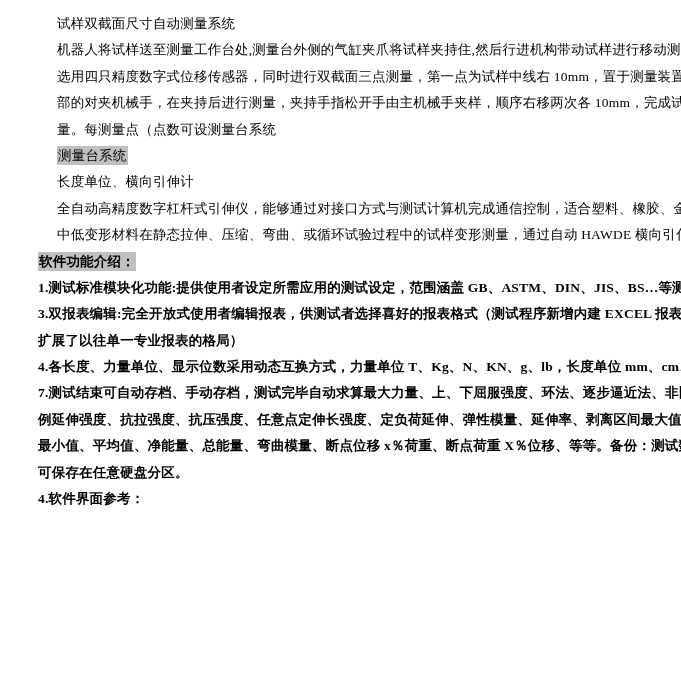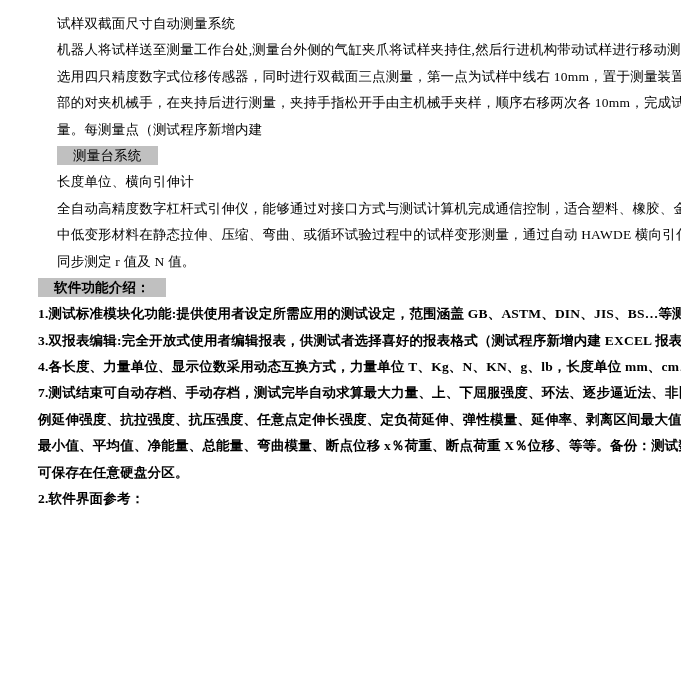--- a/index.html
+++ b/index.html
@@ -27,39 +27,39 @@
     line-height: 26.4px;
     height: 26.4px;
     white-space: pre;
     color: var(--fg);
     letter-spacing: 0.2px;
   }
   .line.indented { padding-left: 57px; }
   .line.margin-left { padding-left: 38px; font-weight: bold; }
   .hl {
     background: var(--hl);
-    padding: 2px 16px;
+    padding: 2px 1px;
   }
 </style>
 </head>
 <body>
 
 <div class="page">
     <div class="line indented"><span>试样双截面尺寸自动测量系统</span></div>
     <div class="line indented"><span>机器人将试样送至测量工作台处,测量台外侧的气缸夹爪将试样夹持住,然后行进机构带动试样进行移动测量。</span></div>
     <div class="line indented"><span>选用四只精度数字式位移传感器，同时进行双截面三点测量，第一点为试样中线右 10mm，置于测量装置箱内</span></div>
     <div class="line indented"><span>部的对夹机械手，在夹持后进行测量，夹持手指松开手由主机械手夹样，顺序右移两次各 10mm，完成试样测</span></div>
-    <div class="line indented"><span>量。每测量点（测试程序新增内建</span></div>
+    <div class="line indented"><span>量。每测量点（点数可设测量台系统</span></div>
     <div class="line indented"><span class="hl">测量台系统</span></div>
     <div class="line indented"><span>长度单位、横向引伸计</span></div>
     <div class="line indented"><span>全自动高精度数字杠杆式引伸仪，能够通过对接口方式与测试计算机完成通信控制，适合塑料、橡胶、金属等</span></div>
     <div class="line indented"><span>中低变形材料在静态拉伸、压缩、弯曲、或循环试验过程中的试样变形测量，通过自动 HAWDE 横向引伸计，可</span></div>
-    <div class="line indented"><span>同步测定 r 值及 N 值。</span></div>
     <div class="line margin-left"><span class="hl">软件功能介绍：</span></div>
     <div class="line margin-left"><span>1.测试标准模块化功能:提供使用者设定所需应用的测试设定，范围涵盖 GB、ASTM、DIN、JIS、BS…等测试标准</span></div>
     <div class="line margin-left"><span>3.双报表编辑:完全开放式使用者编辑报表，供测试者选择喜好的报表格式（测试程序新增内建 EXCEL 报表功能</span></div>
+    <div class="line margin-left"><span>扩展了以往单一专业报表的格局）</span></div>
     <div class="line margin-left"><span>4.各长度、力量单位、显示位数采用动态互换方式，力量单位 T、Kg、N、KN、g、lb，长度单位 mm、cm、inch。</span></div>
     <div class="line margin-left"><span>7.测试结束可自动存档、手动存档，测试完毕自动求算最大力量、上、下屈服强度、环法、逐步逼近法、非比</span></div>
     <div class="line margin-left"><span>例延伸强度、抗拉强度、抗压强度、任意点定伸长强度、定负荷延伸、弹性模量、延伸率、剥离区间最大值、</span></div>
     <div class="line margin-left"><span>最小值、平均值、净能量、总能量、弯曲模量、断点位移 x％荷重、断点荷重 X％位移、等等。备份：测试数据</span></div>
     <div class="line margin-left"><span>可保存在任意硬盘分区。</span></div>
-    <div class="line margin-left"><span>2.软件界面参考：</span></div>
+    <div class="line margin-left"><span>4.软件界面参考：</span></div>
   </div>
 
 </body></html>

